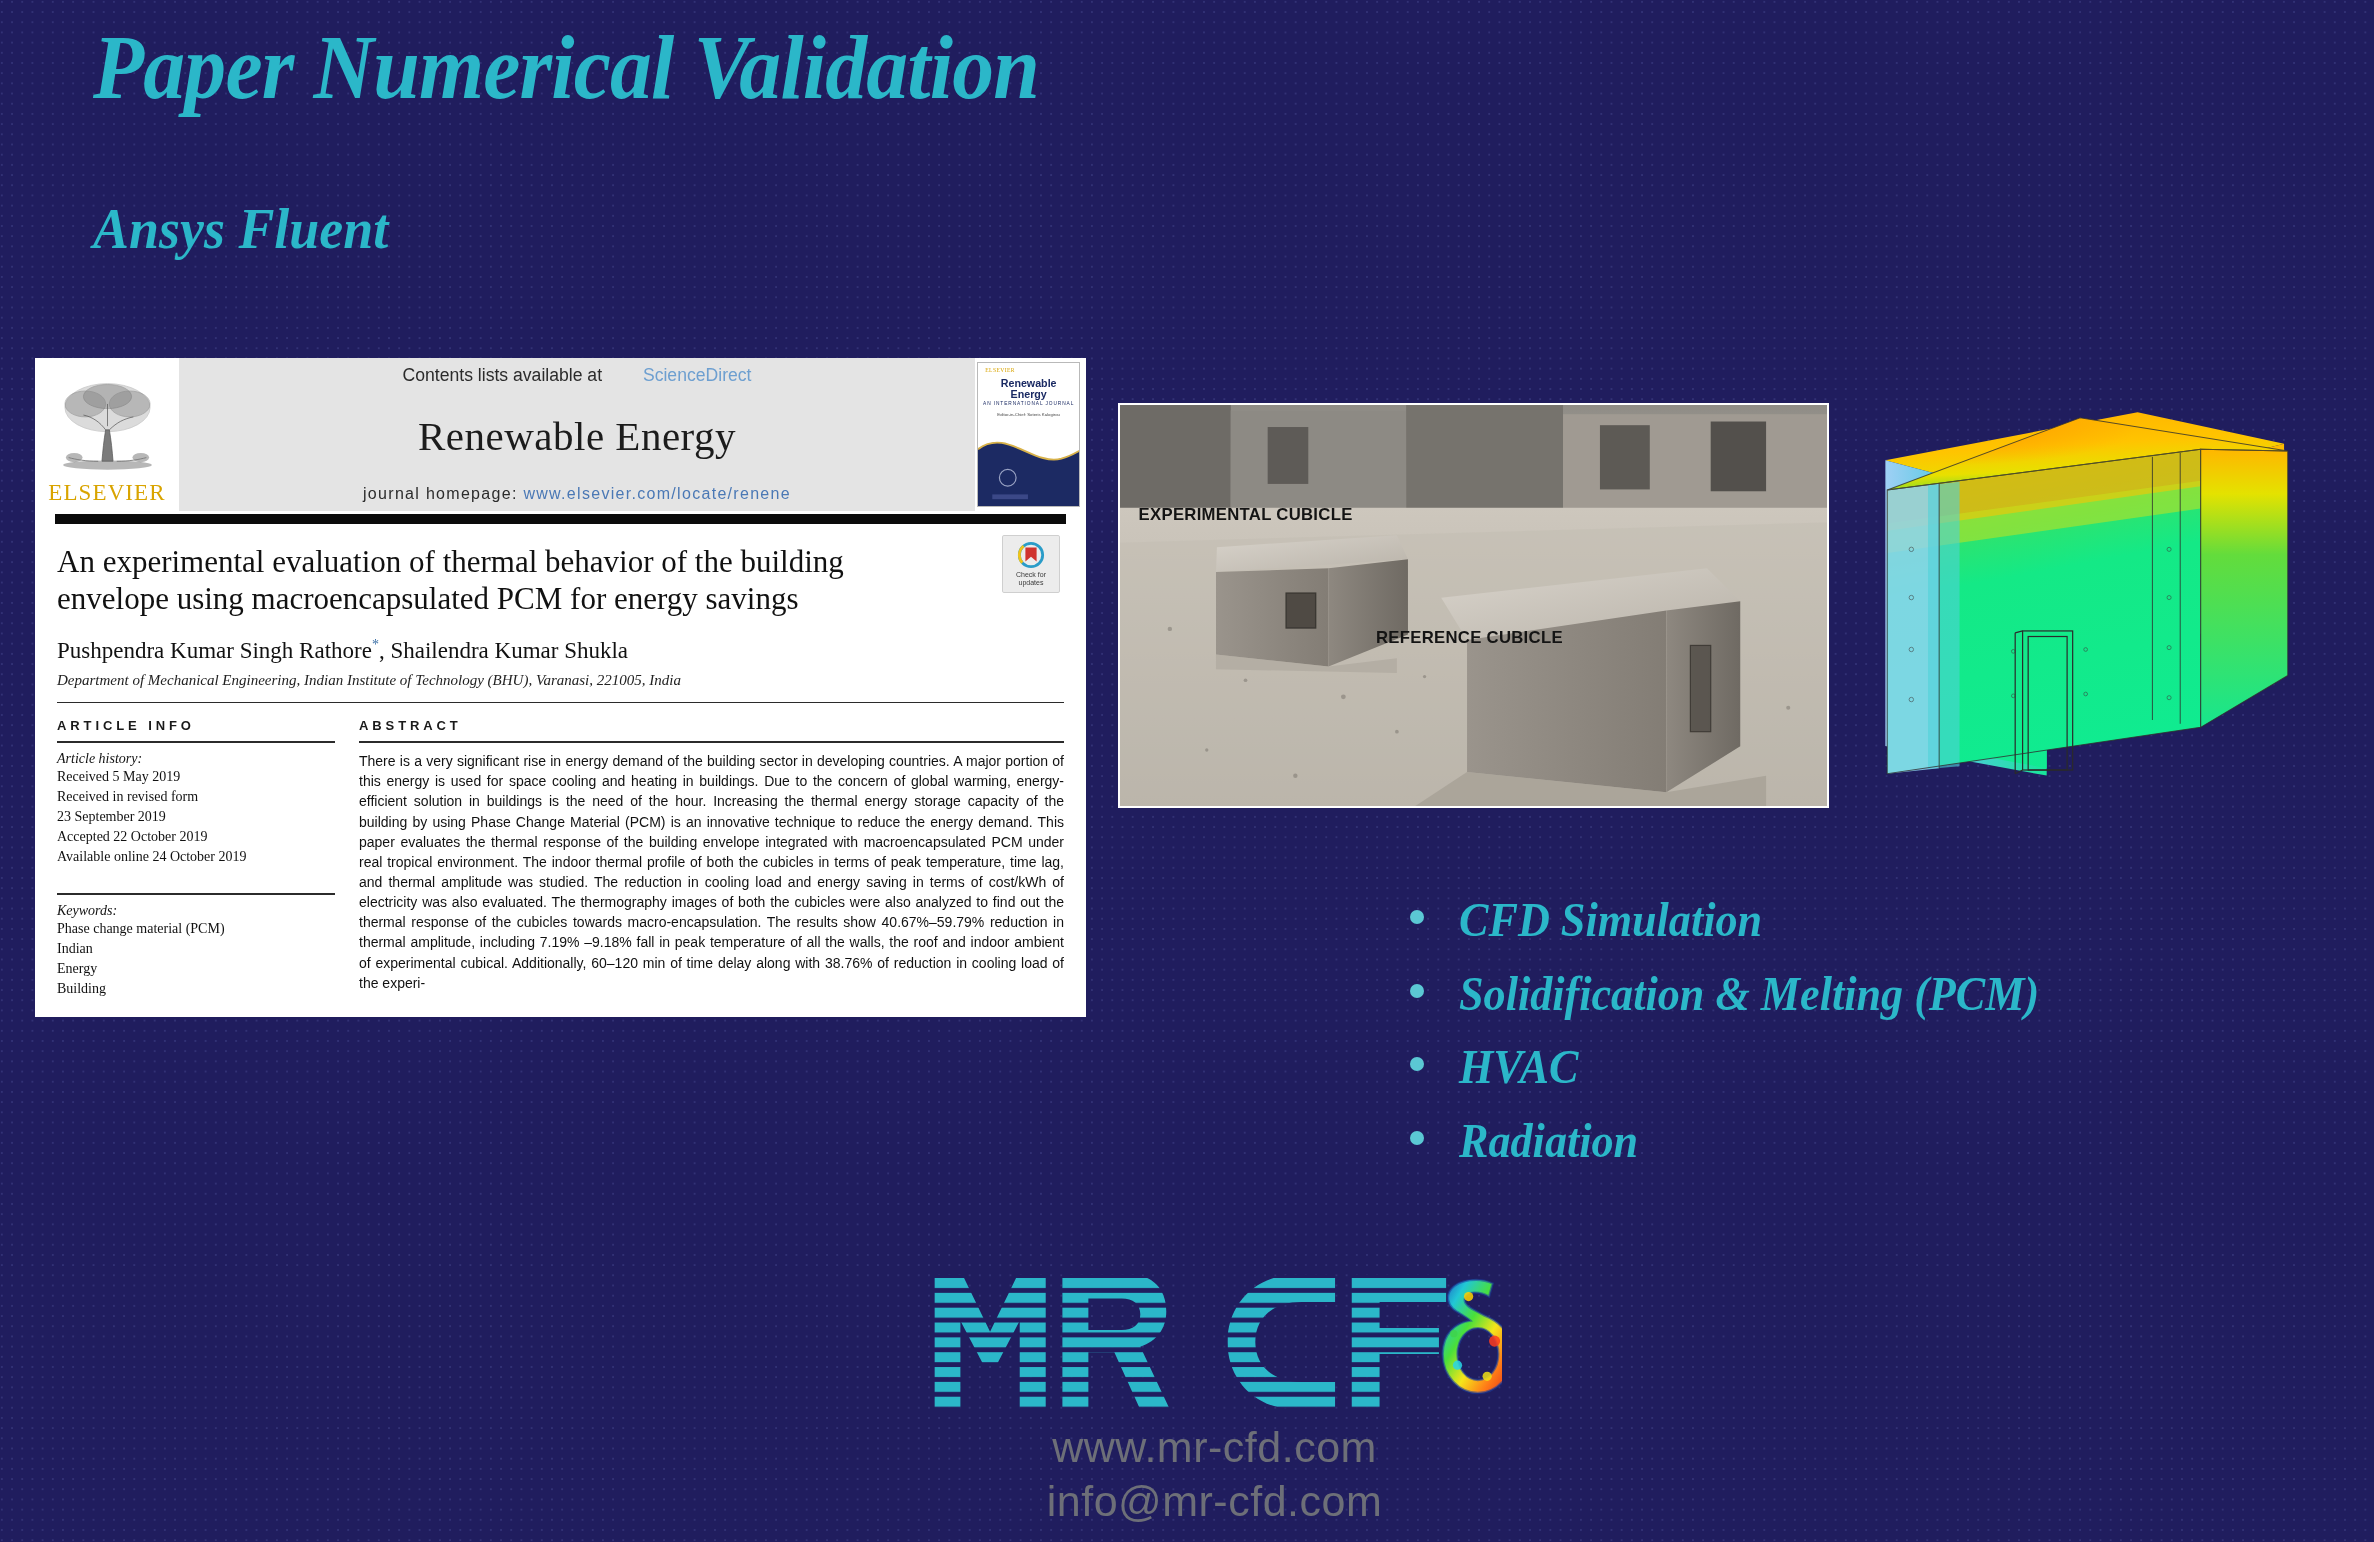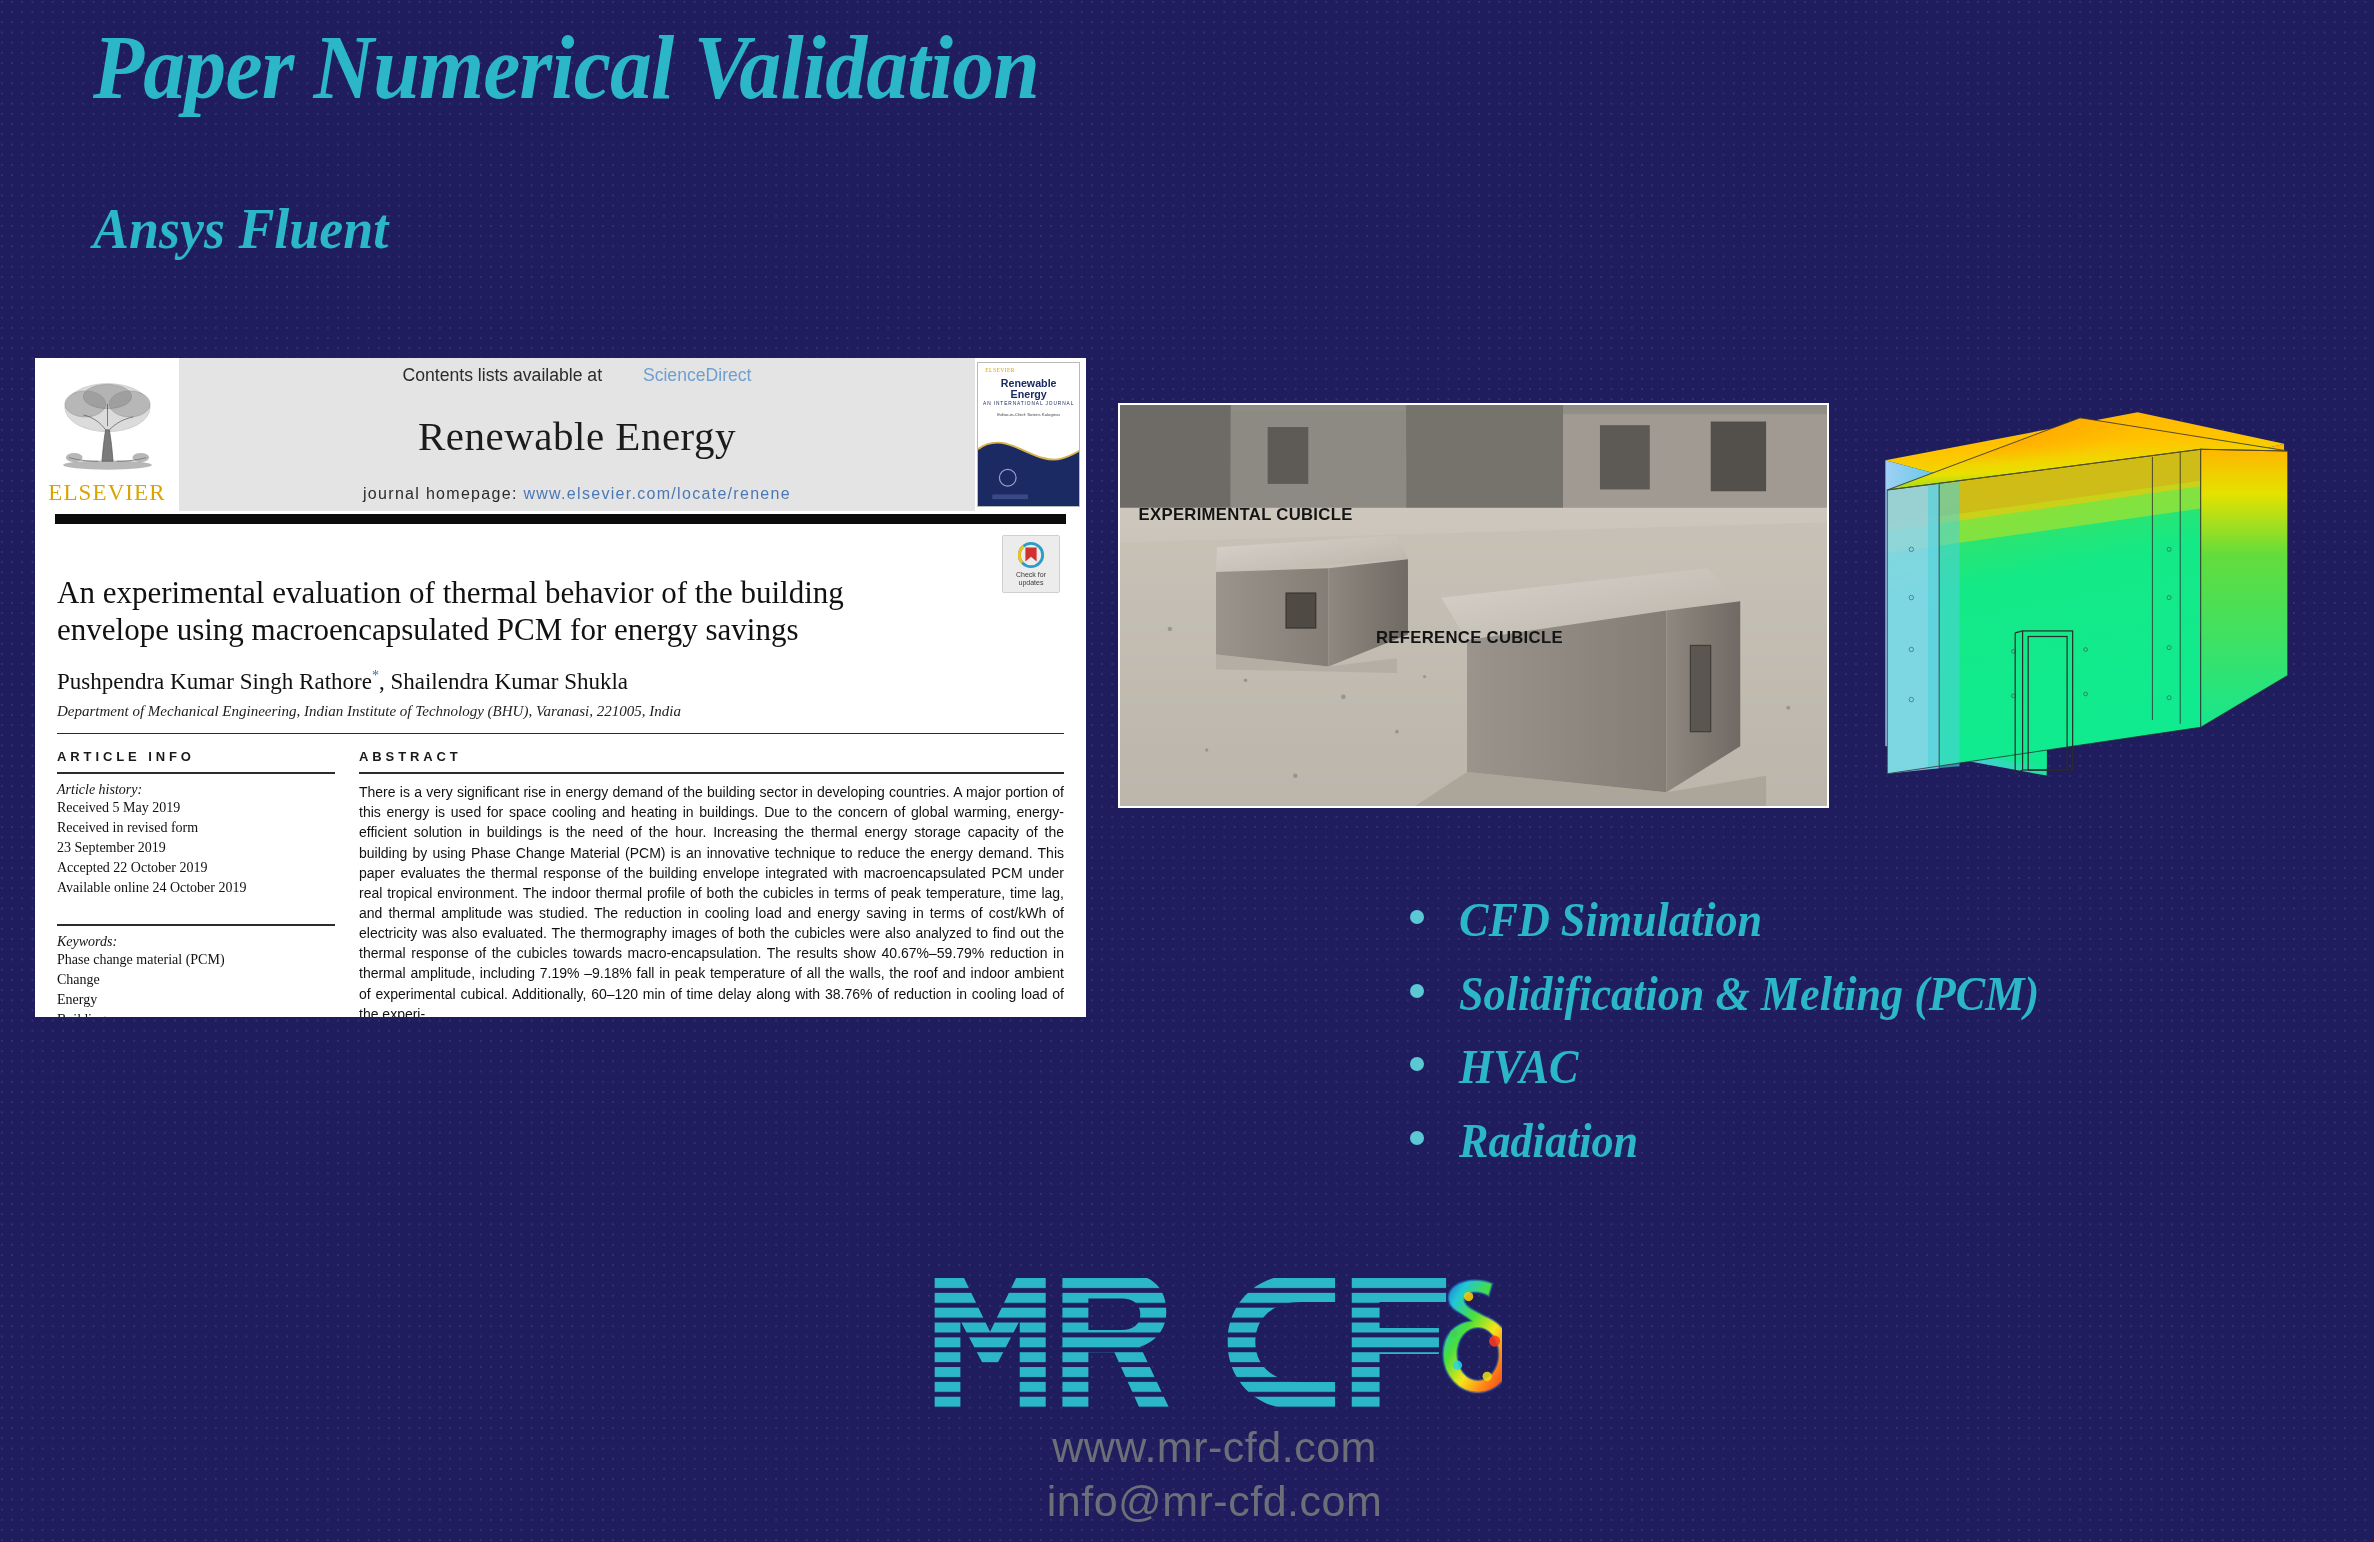--- a/index.html
+++ b/index.html
@@ -170,21 +170,20 @@
 
   
   .title-block { padding: 18.6px 22px 0 22px; position: relative; }
   .paper-title {
     font-family: "Liberation Serif", serif;
     font-size: 31px;
     line-height: 1.22;
     color: #111;
     max-width: 816px;
     font-weight: normal;
-    margin-top: 31px;
   }
   .authors {
     font-family: "Liberation Serif", serif;
     font-size: 23px;
     margin-top: 18.6px;
     color: #111;
   }
   .authors sup { color: #3a6ea5; font-size: 14px; }
   .affil {
     font-family: "Liberation Serif", serif;
@@ -418,21 +417,21 @@
         <div class="info-label">Article history:</div>
         <div class="info-line">Received 5 May 2019</div>
         <div class="info-line">Received in revised form</div>
         <div class="info-line">23 September 2019</div>
         <div class="info-line">Accepted 22 October 2019</div>
         <div class="info-line">Available online 24 October 2019</div>
         <div class="kw-gap"></div>
         <div class="sec-rule"></div>
         <div class="info-label">Keywords:</div>
         <div class="info-line">Phase change material (PCM)</div>
-        <div class="info-line">Change</div>
+        <div class="info-line">Indian</div>
         <div class="info-line">Energy</div>
         <div class="info-line">Building</div>
       </div>
 
       <div class="col-abs">
         <div class="sec-head">ABSTRACT</div>
         <div class="sec-rule"></div>
         <div class="abs-text">There is a very significant rise in energy demand of the building sector in developing countries. A major portion of this energy is used for space cooling and heating in buildings. Due to the concern of global warming, energy-efficient solution in buildings is the need of the hour. Increasing the thermal energy storage capacity of the building by using Phase Change Material (PCM) is an innovative technique to reduce the energy demand. This paper evaluates the thermal response of the building envelope integrated with macroencapsulated PCM under real tropical environment. The indoor thermal profile of both the cubicles in terms of peak temperature, time lag, and thermal amplitude was studied. The reduction in cooling load and energy saving in terms of cost/kWh of electricity was also evaluated. The thermography images of both the cubicles were also analyzed to find out the thermal response of the cubicles towards macro-encapsulation. The results show 40.67%–59.79% reduction in thermal amplitude, including 7.19% –9.18% fall in peak temperature of all the walls, the roof and indoor ambient of experimental cubical. Additionally, 60–120 min of time delay along with 38.76% of reduction in cooling load of the experi-</div>
       </div>
     </div>

